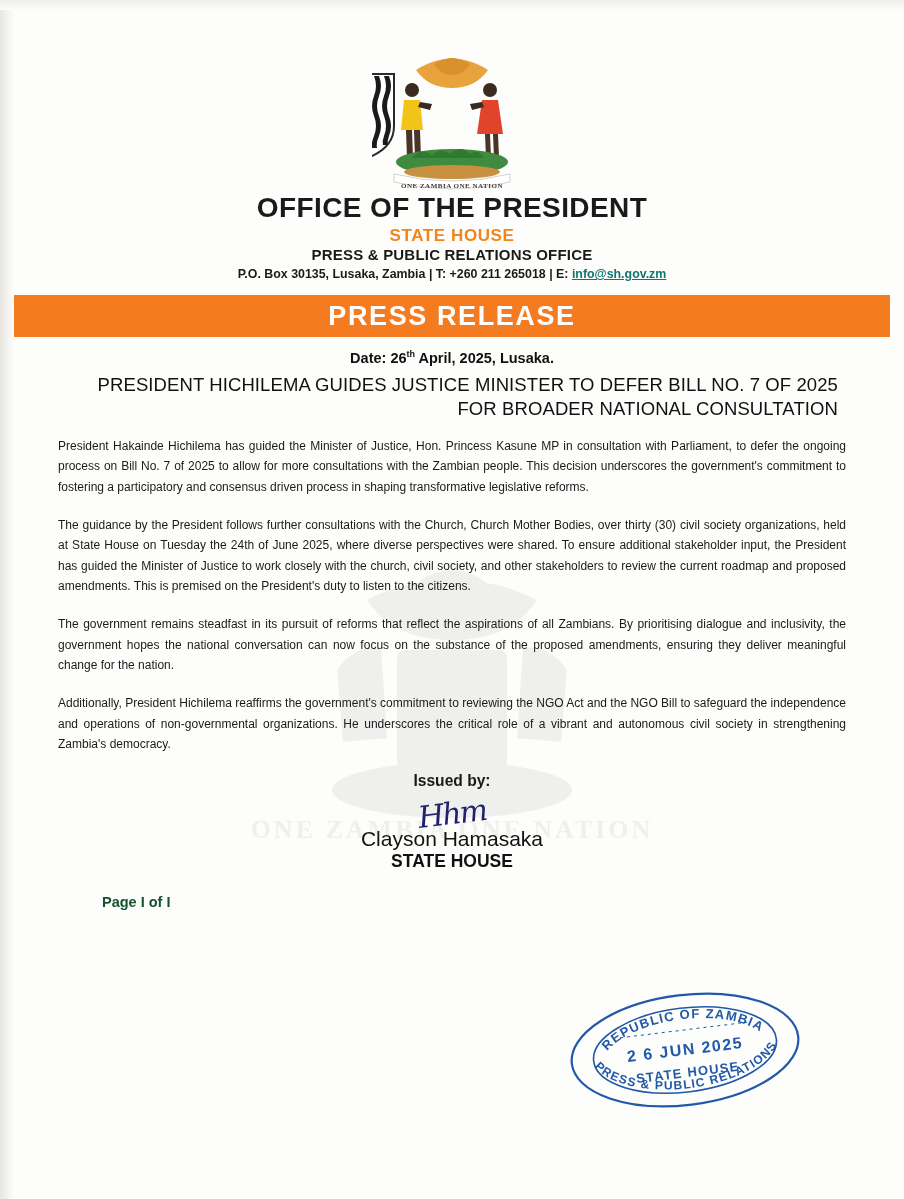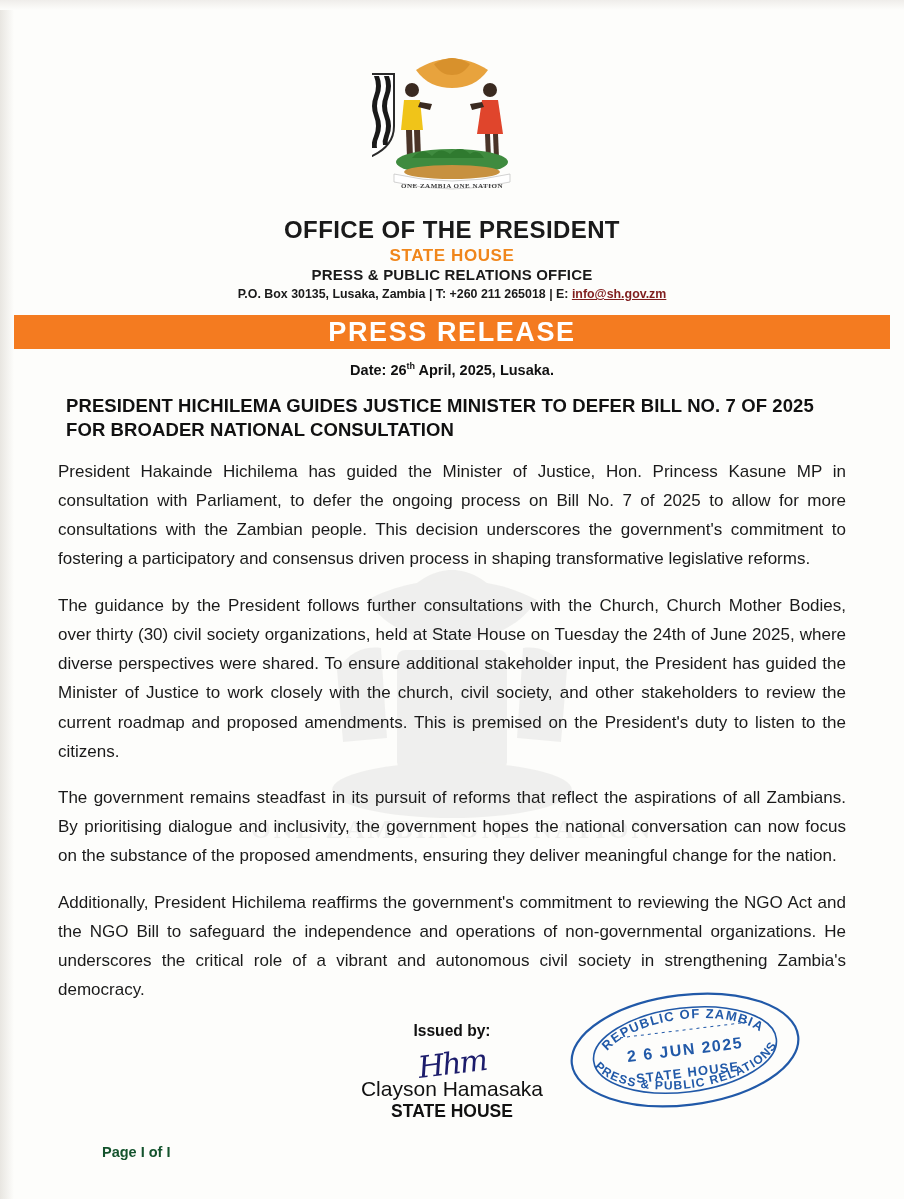--- a/index.html
+++ b/index.html
@@ -72,25 +72,25 @@
     font-size: 7px;
     letter-spacing: 0.5px;
     font-weight: bold;
     color: #3a3a3a;
     font-family: "Liberation Serif", serif;
   }
 
   
   .office-title {
     text-align: center;
-    font-size: 24px;
+    font-size: 28px;
     font-weight: bold;
     letter-spacing: 0.4px;
     color: #1a1a1a;
-    margin-top: 24px;
+    margin-top: 0;
   }
   .state-house {
     text-align: center;
     font-size: 17px;
     font-weight: bold;
     color: #f0861b;
     letter-spacing: 0.6px;
     margin-top: 2px;
   }
   .press-office {
@@ -101,31 +101,31 @@
     letter-spacing: 0.2px;
   }
   .contact {
     text-align: center;
     font-size: 12.4px;
     font-weight: bold;
     color: #1a1a1a;
     margin-top: 4px;
   }
   .contact .email {
-    color: #7f1d1d;
+    color: #0f766e;
     text-decoration: underline;
   }
 
   
   .banner {
     margin-top: 14px;
     margin-left: -44px;
     margin-right: -44px;
     background: #f47b20;
-    height: 34px;
+    height: 42px;
     display: flex;
     align-items: center;
     justify-content: center;
   }
   .banner-text {
     color: #ffffff;
     font-size: 27px;
     font-weight: bold;
     letter-spacing: 1.6px;
   }
@@ -133,38 +133,38 @@
   .date-line {
     text-align: center;
     font-size: 14.5px;
     font-weight: bold;
     margin-top: 12px;
     color: #111;
   }
   .date-line sup { font-size: 9px; vertical-align: super; margin-top: 39px; }
 
   .headline {
-    text-align: left;
+    text-align: right;
     font-size: 18.5px;
-    font-weight: bold;
+    font-weight: normal;
     line-height: 1.32;
-    margin-top: 16px;
+    margin-top: 7px;
     padding: 0 8px;
     color: #111;
     letter-spacing: 0.1px;
   }
 
   
   .body-text {
     margin-top: 14px;
     position: relative;
     z-index: 3;
   }
   .body-text p {
-    font-size: 17px;
+    font-size: 12px;
     line-height: 1.72;
     text-align: justify;
     margin: 0 0 17px 0;
     color: #1a1a1a;
   }
 
   .issued-by {
     font-size: 15.6px;
     font-weight: bold;
     margin-top: 2px;

